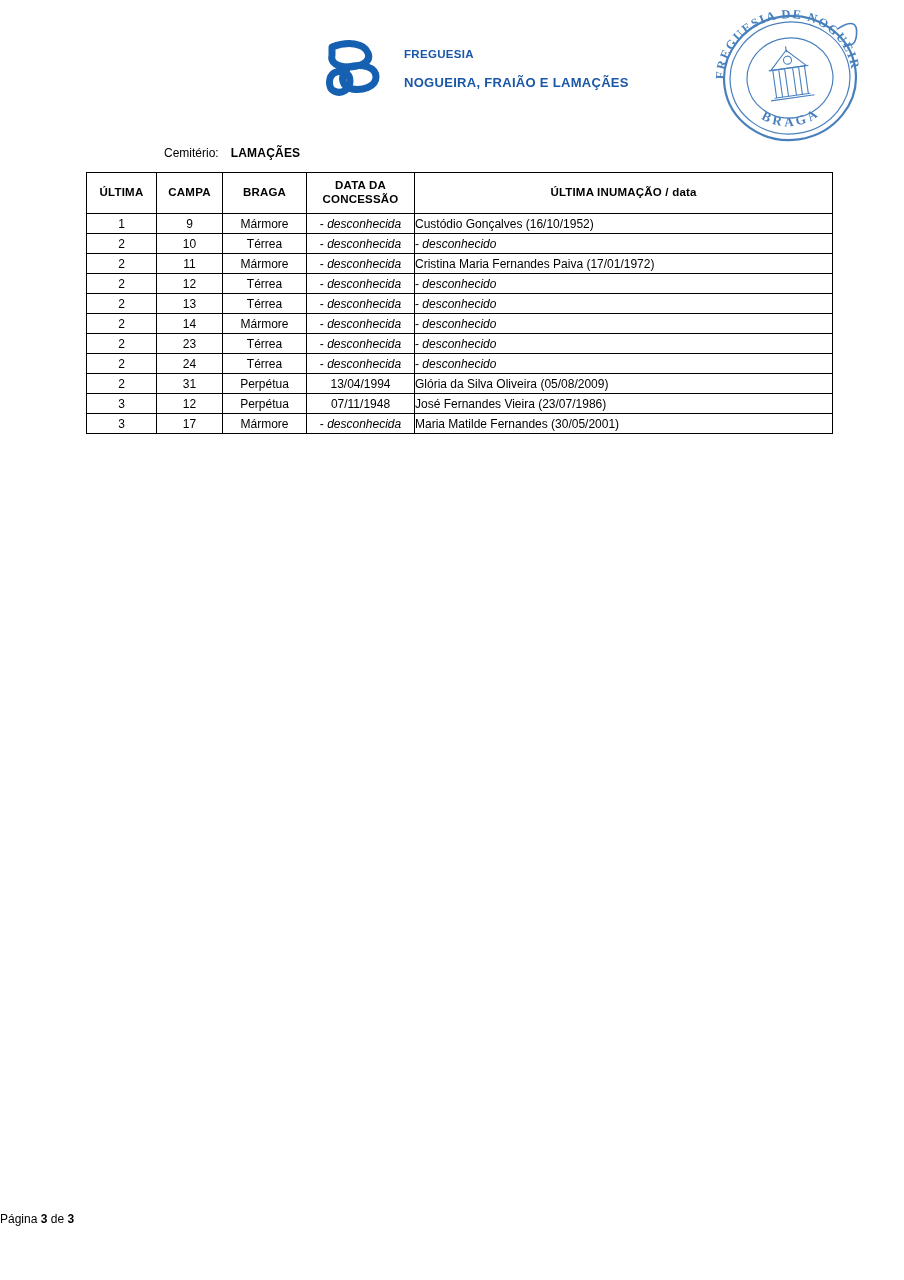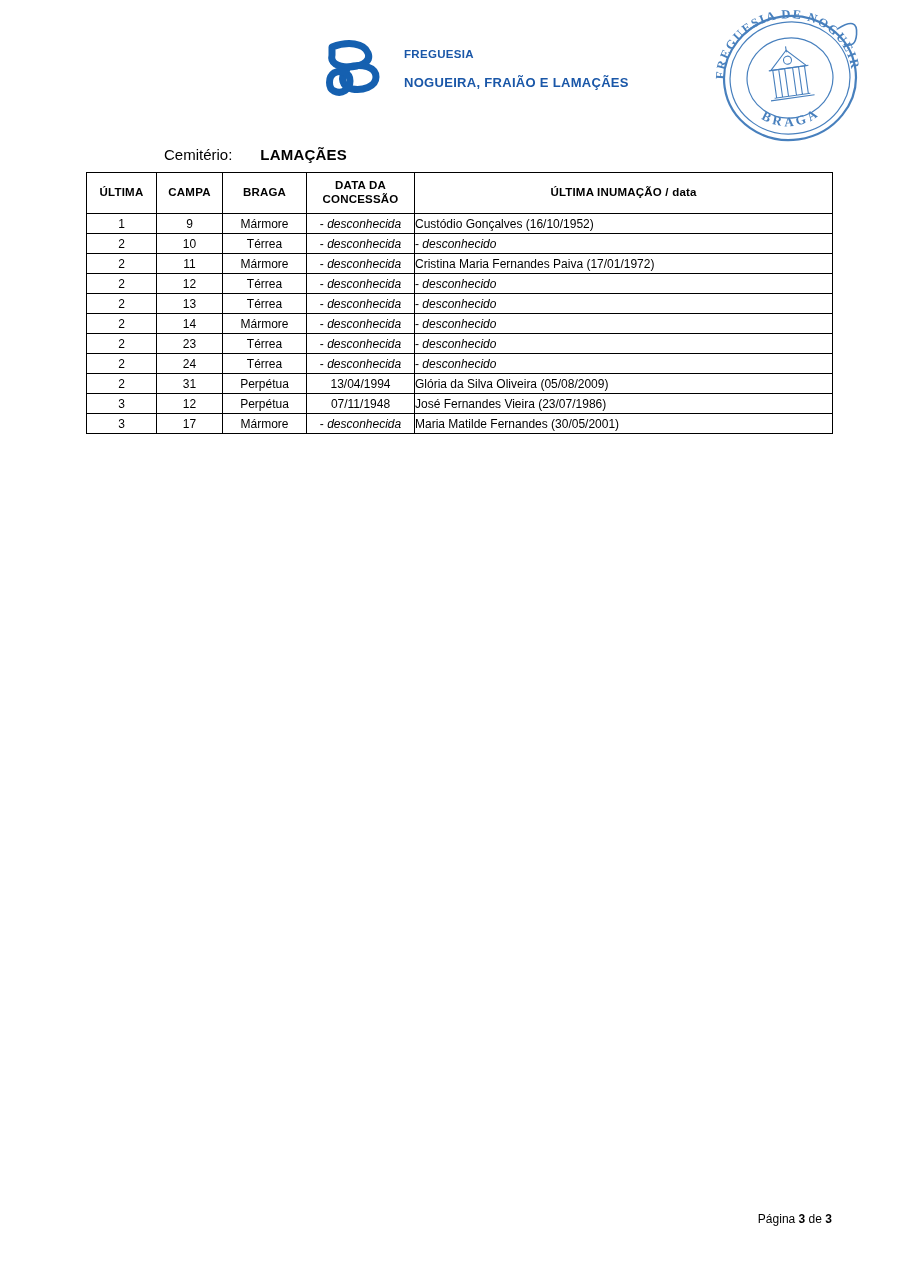--- a/index.html
+++ b/index.html
@@ -77,31 +77,31 @@
     width: 200px;
     height: 140px;
     opacity: 0.88;
   }
 
   
   .cemetery-line {
     position: absolute;
     left: 164px;
     top: 146px;
-    font-size: 15px;
+    font-size: 12px;
     display: flex;
     align-items: baseline;
   }
   .cemetery-label {
     font-weight: normal;
     color: #000;
   }
   .cemetery-value {
     font-weight: bold;
-    margin-left: 28px;
+    margin-left: 12px;
     letter-spacing: 0.2px;
   }
 
   
   .table-wrap {
     position: absolute;
     left: 86px;
     top: 172px;
     width: 746px;
   }
@@ -147,21 +147,20 @@
   .unknown-dash {
     font-style: normal;
   }
 
   
   .footer {
     position: absolute;
     left: 0;
     top: 1212px;
     width: 904px;
-    text-align: right;
     padding-right: 72px;
     box-sizing: border-box;
     font-size: 12px;
     color: #000;
   }
   .footer b { font-weight: bold; }
 </style>
 </head>
 <body>
 

